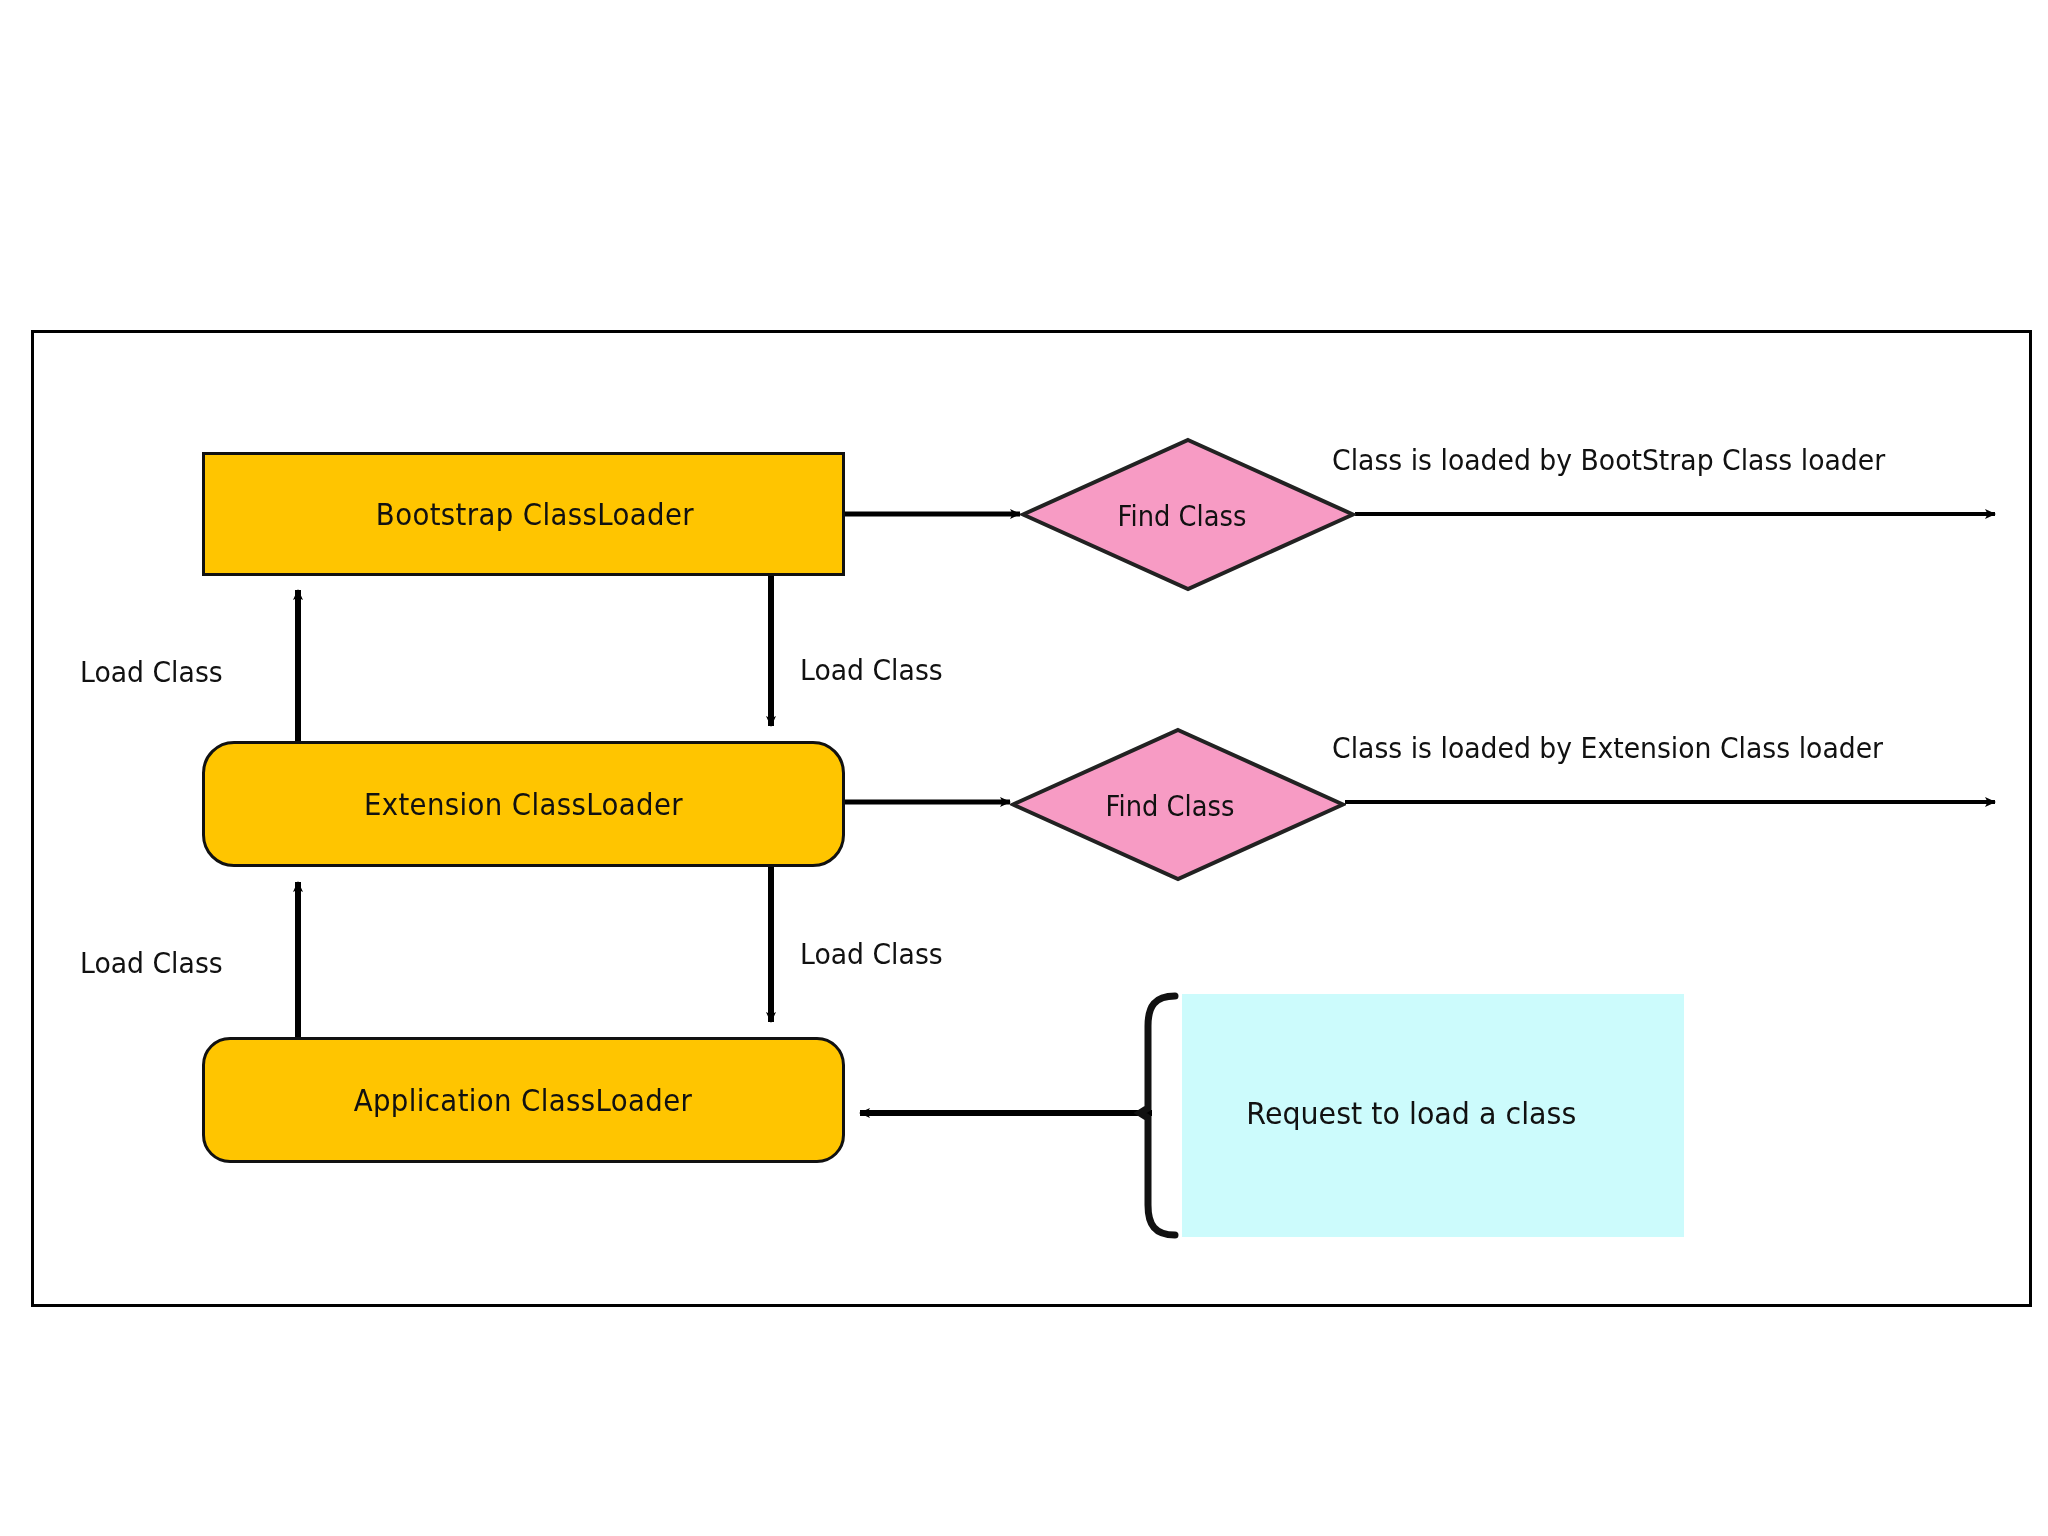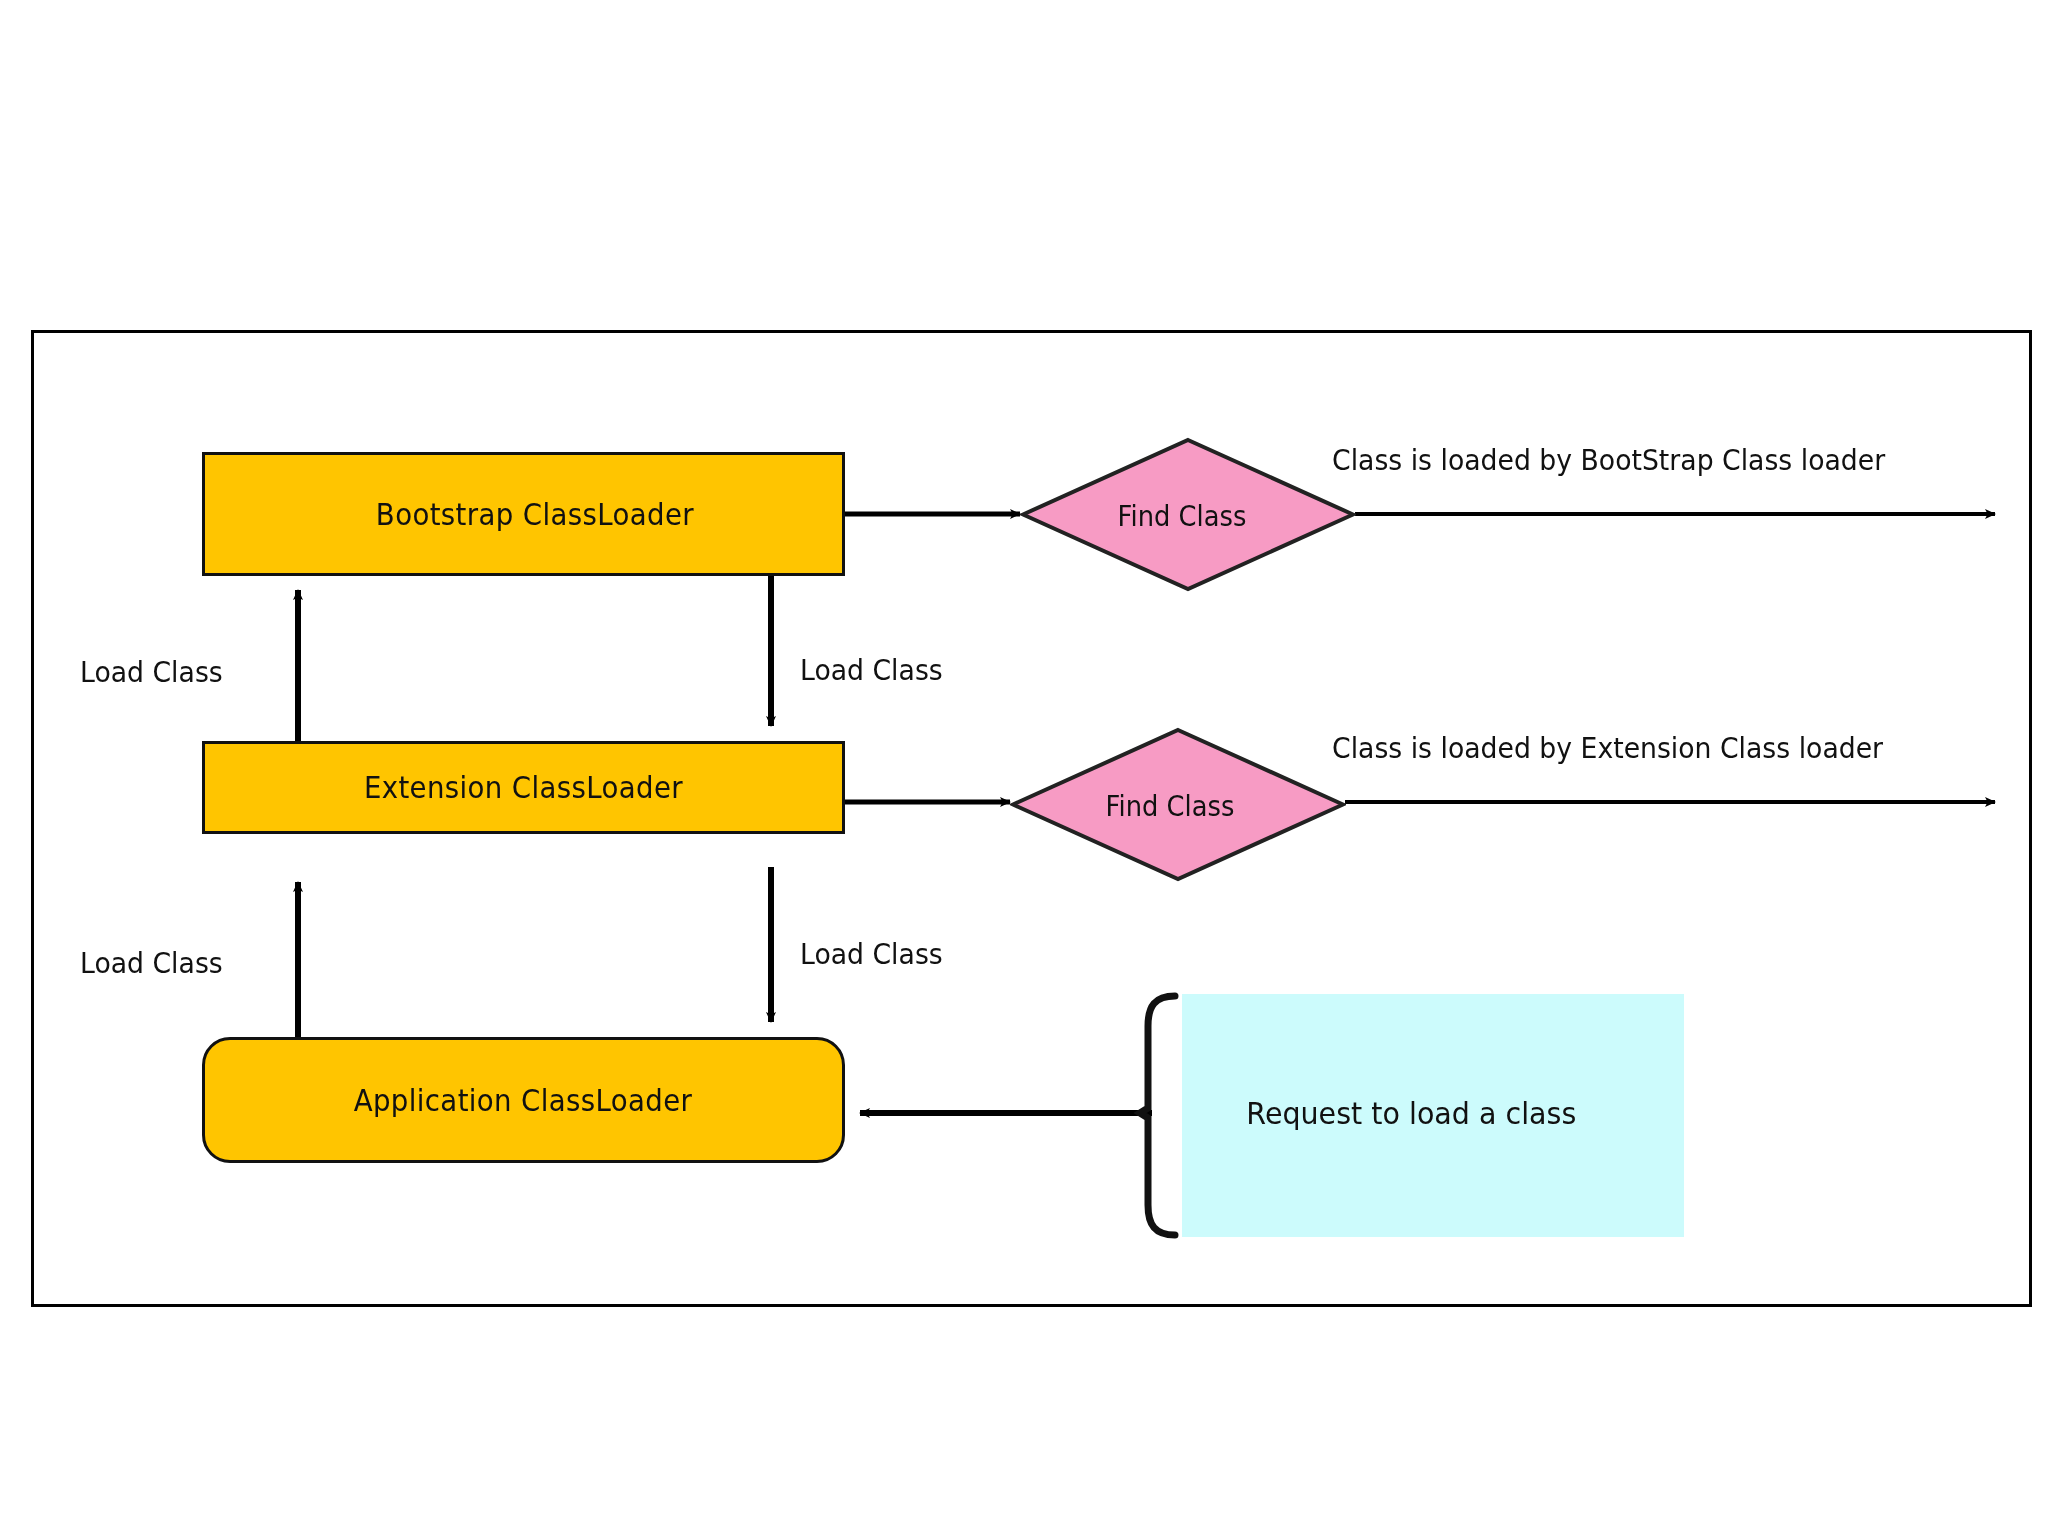--- a/index.html
+++ b/index.html
@@ -151,21 +151,21 @@
 
     <g>
       <line x1="1152" y1="1113" x2="860" y2="1113" stroke="#000000" stroke-width="6" marker-end="url(#arrowBlackSm)"></line>
     </g>
   </svg>
 
   <div class="node-box" style="left:202px; top:452px; width:643px; height:124px;padding-left:22px;">
     <span class="node-label">Bootstrap ClassLoader</span>
   </div>
 
-  <div class="node-box" style="left:202px; top:741px; width:643px; height:93px;">
+  <div class="node-box" style="left:202px; top:741px; width:643px; height:126px;border-radius:32px;">
     <span class="node-label">Extension ClassLoader</span>
   </div>
 
   <div class="node-box" style="left:202px; top:1037px; width:643px; height:126px;border-radius:28px;">
     <span class="node-label">Application ClassLoader</span>
   </div>
 
   <div class="diamond-wrap" style="left:1020px; top:437px;">
     <svg width="336" height="155" viewBox="0 0 336 155" xmlns="http://www.w3.org/2000/svg">
       <polygon points="168,3 333,77.5 168,152 3,77.5" fill="#F79BC4" stroke="#222222" stroke-width="4"></polygon>

